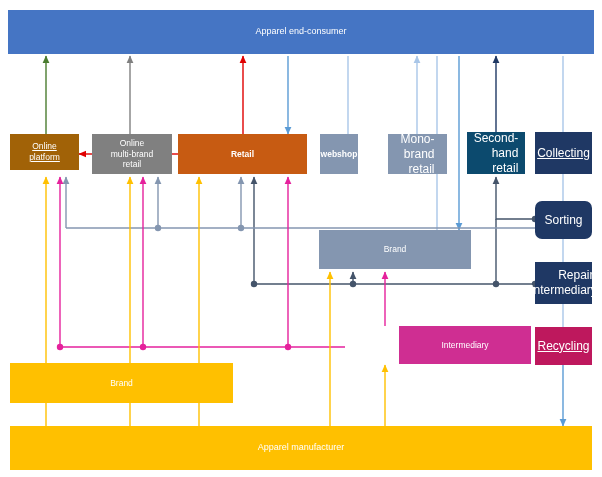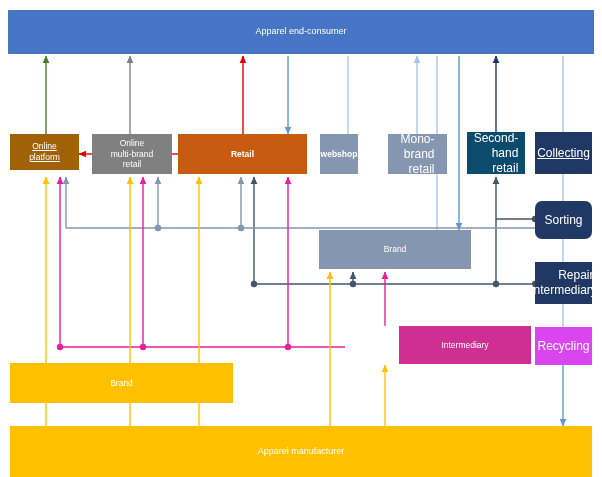--- a/index.html
+++ b/index.html
@@ -219,29 +219,29 @@
       </div>
       <div class="node small" style="left: 535px; top: 132px; width: 57px; height: 42px; background: rgb(31, 56, 100); text-decoration: underline;">
         <span>Collecting</span>
       </div>
       <div class="node small" style="left: 535px; top: 201px; width: 57px; height: 38px; background: rgb(31, 56, 100); border-radius: 7px;">
         <span>Sorting</span>
       </div>
       <div class="node small" style="left: 535px; top: 262px; width: 57px; height: 42px; background: rgb(31, 56, 100);">
         <span>Repair/ Intermediary</span>
       </div>
-      <div class="node small" style="left: 535px; top: 327px; width: 57px; height: 38px; background: #d946ef;">
+      <div class="node small" style="left: 535px; top: 327px; width: 57px; height: 38px; background: #be185d; text-decoration: underline;">
         <span>Recycling</span>
       </div>
       <div class="node" style="left: 319px; top: 230px; width: 152px; height: 39px; background: rgb(132, 150, 176);">
         <span>Brand</span>
       </div>
       <div class="node" style="left: 361px; top: 326px; width: 132px; height: 38px; background: rgb(207, 46, 146); margin-left: 38px;">
         <span>Intermediary</span>
       </div>
       <div class="node" style="left: 10px; top: 363px; width: 223px; height: 40px; background: rgb(255, 192, 0);">
         <span>Brand</span>
       </div>
-      <div class="node banner" style="left: 10px; top: 426px; width: 582px; height: 51px; background: rgb(255, 192, 0);">
+      <div class="node banner" style="left: 10px; top: 426px; width: 582px; height: 44px; background: rgb(255, 192, 0);">
         <span>Apparel manufacturer</span>
       </div>
     </div>
 </div>
 
 </body></html>

